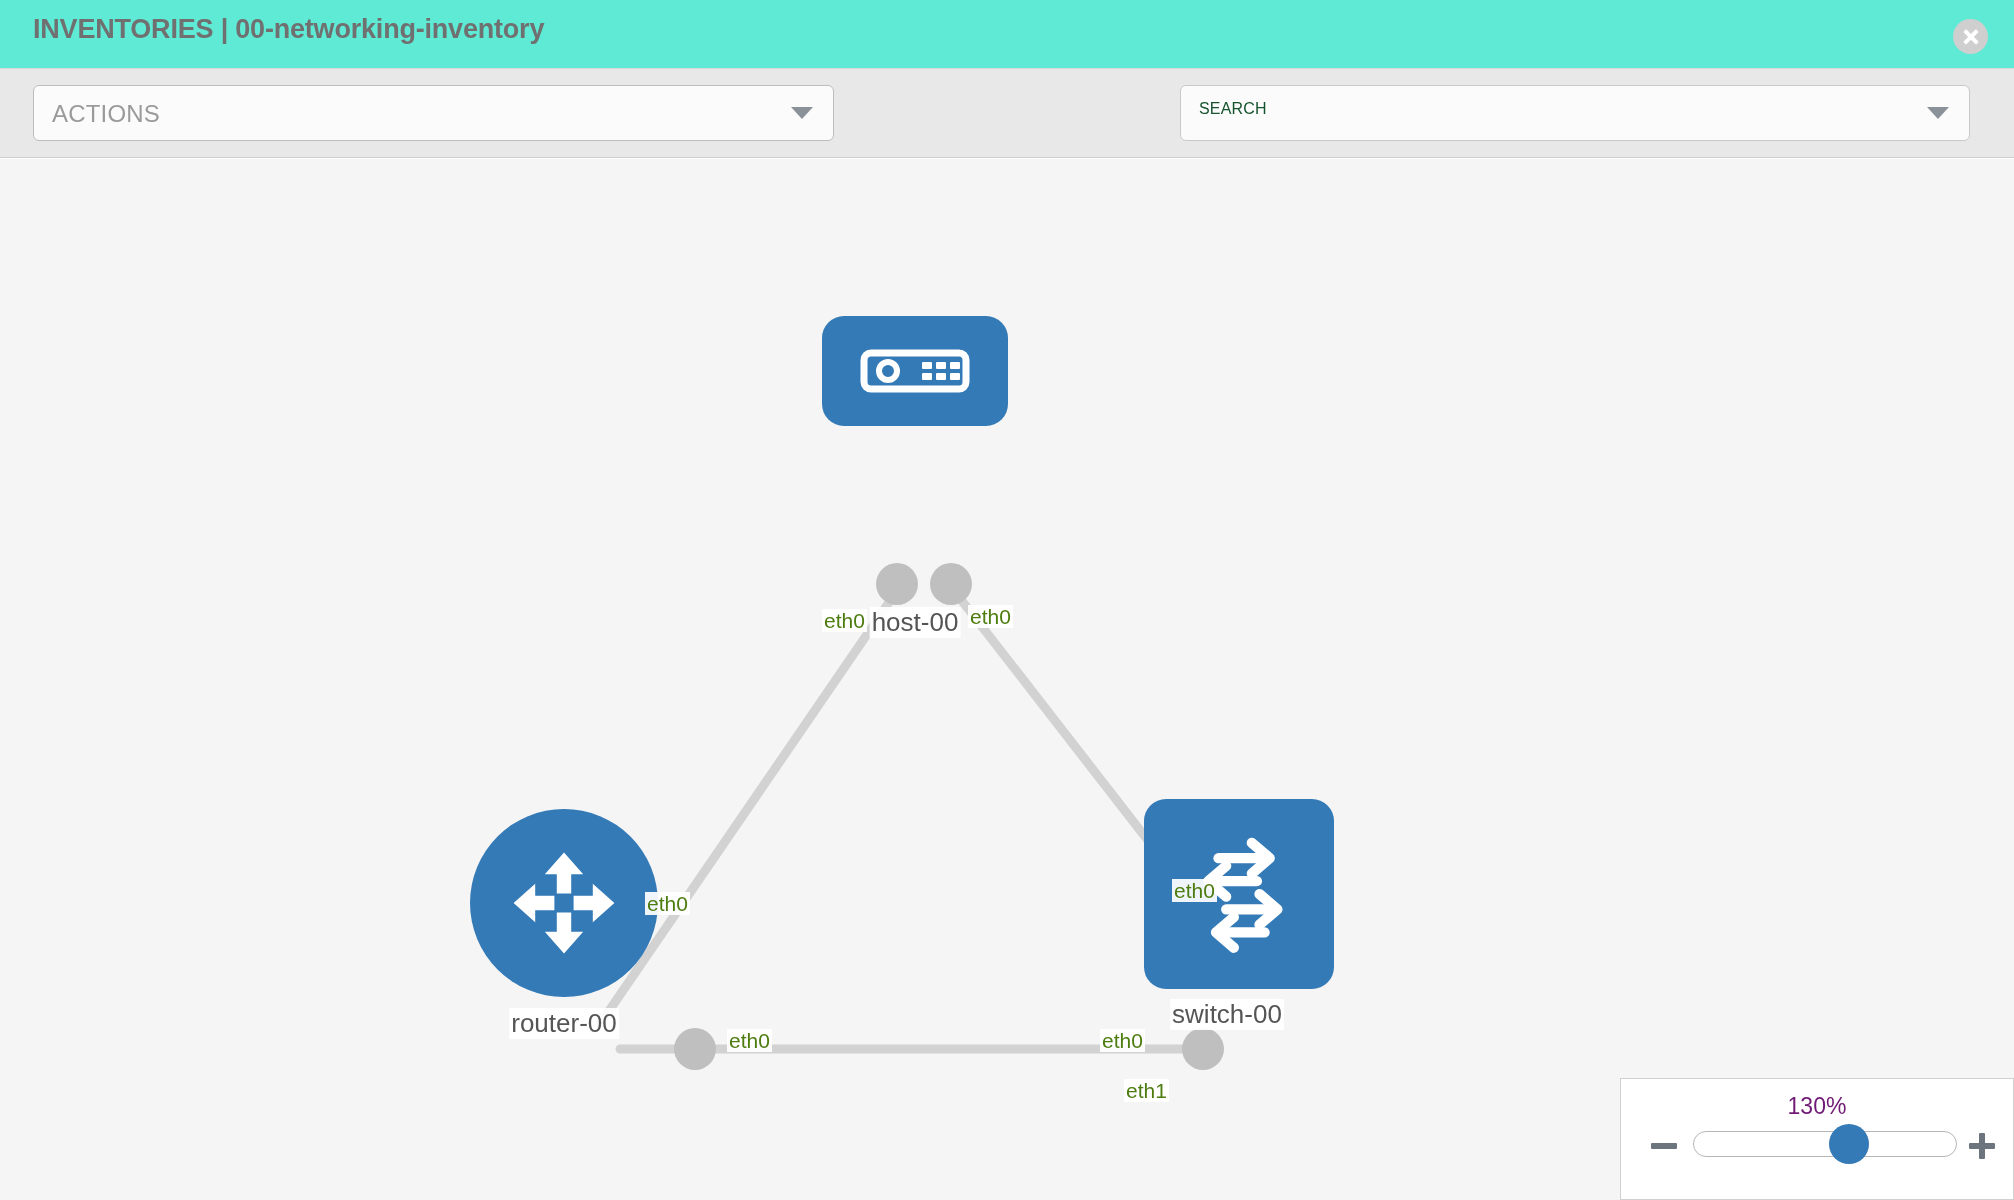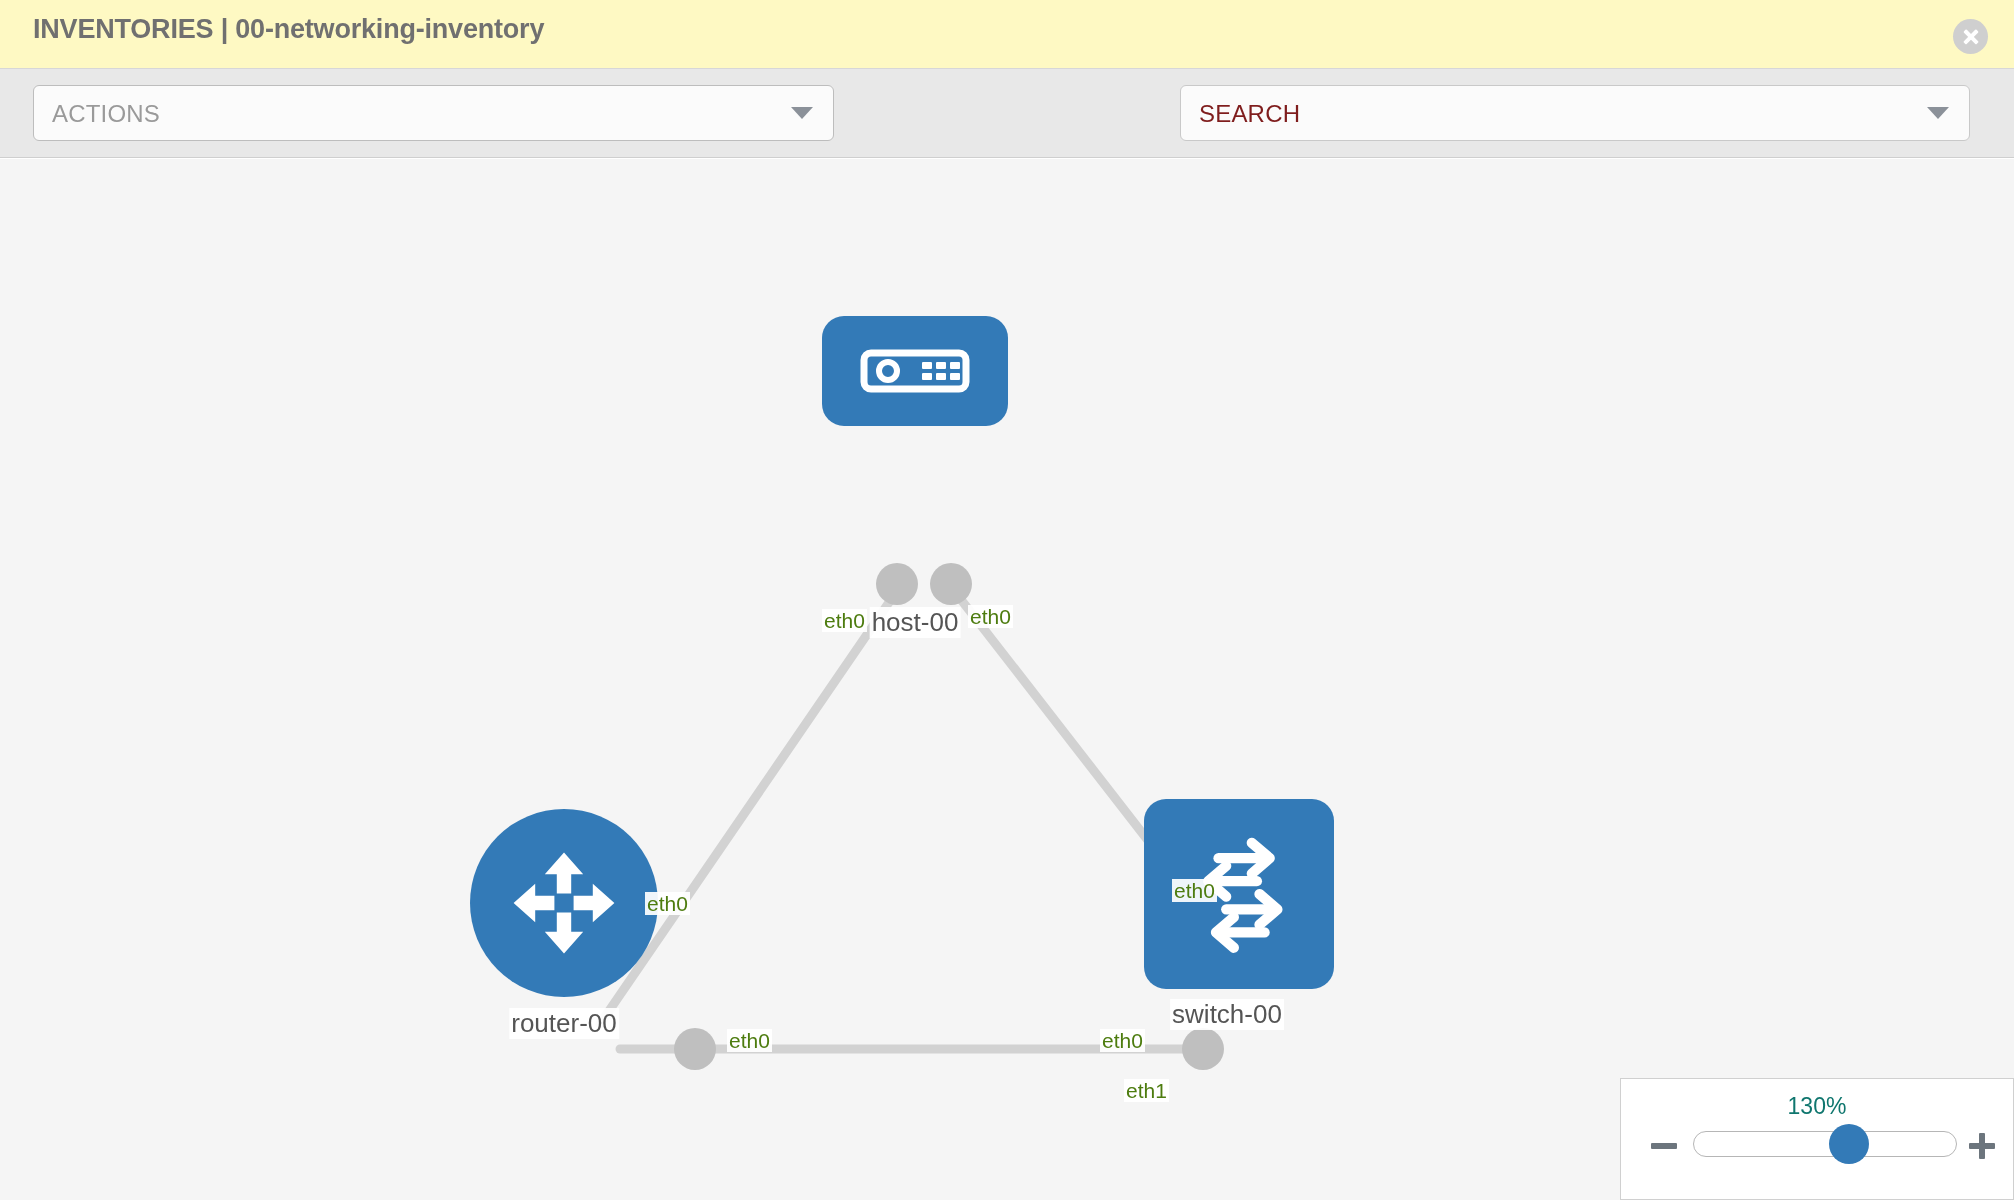--- a/index.html
+++ b/index.html
@@ -7,21 +7,21 @@
     width: 2014px; height: 1200px;
     font-family: "Liberation Sans", sans-serif;
     background: #ffffff;
     overflow: hidden;
   }
   #app { position: relative; width: 2014px; height: 1200px; }
 
   
   .header {
     position: absolute; left: 0; top: 0; width: 2014px; height: 69px;
-    background: #fef9c3;
+    background: #5eead4;
     border-bottom: 1px solid #d7d7d7;
   }
   .header-title {
     position: absolute; left: 33px; top: 14px;
     font-size: 27px; font-weight: bold; color: #707070;
     letter-spacing: -0.2px; white-space: nowrap;
   }
   .close-icon {
     position: absolute; right: 26px; top: 19px;
     width: 35px; height: 35px; border-radius: 50%;
@@ -67,21 +67,21 @@
 
   .search-box {
     position: absolute; left: 1180px; top: 16px;
     width: 790px; height: 56px;
     background: #fbfbfb;
     border: 1px solid #c9c9c9; border-radius: 6px;
     cursor: text;
   }
   .search-placeholder {
     position: absolute; left: 18px; top: 14px;
-    font-size: 24px; color: #7f1d1d; letter-spacing: 0.2px;
+    font-size: 16px; color: #14532d; letter-spacing: 0.2px;
   }
 
   
   .canvas {
     position: absolute; left: 0; top: 159px;
     width: 2014px; height: 1041px;
     background: #f5f5f5;
     overflow: hidden;
   }
   .topology-svg { position: absolute; left: 0; top: 0; }
@@ -116,21 +116,21 @@
 
   
   .zoom-panel {
     position: absolute; left: 1620px; top: 1078px;
     width: 394px; height: 122px;
     background: #ffffff;
     border: 1px solid #d0d0d0;
   }
   .zoom-value {
     position: absolute; left: 0; right: 0; top: 14px;
-    text-align: center; font-size: 23px; color: #0f766e;
+    text-align: center; font-size: 23px; color: #701a75;
   }
   .zoom-minus, .zoom-plus {
     position: absolute; top: 50px; width: 34px; height: 34px; cursor: pointer;
   }
   .zoom-minus { left: 26px; }
   .zoom-plus  { right: 14px; }
   .zoom-minus::before, .zoom-plus::before {
     content: ""; position: absolute; left: 50%; top: 50%;
     transform: translate(-50%,-50%);
     width: 26px; height: 6px; background: #6c757d; border-radius: 1px;

